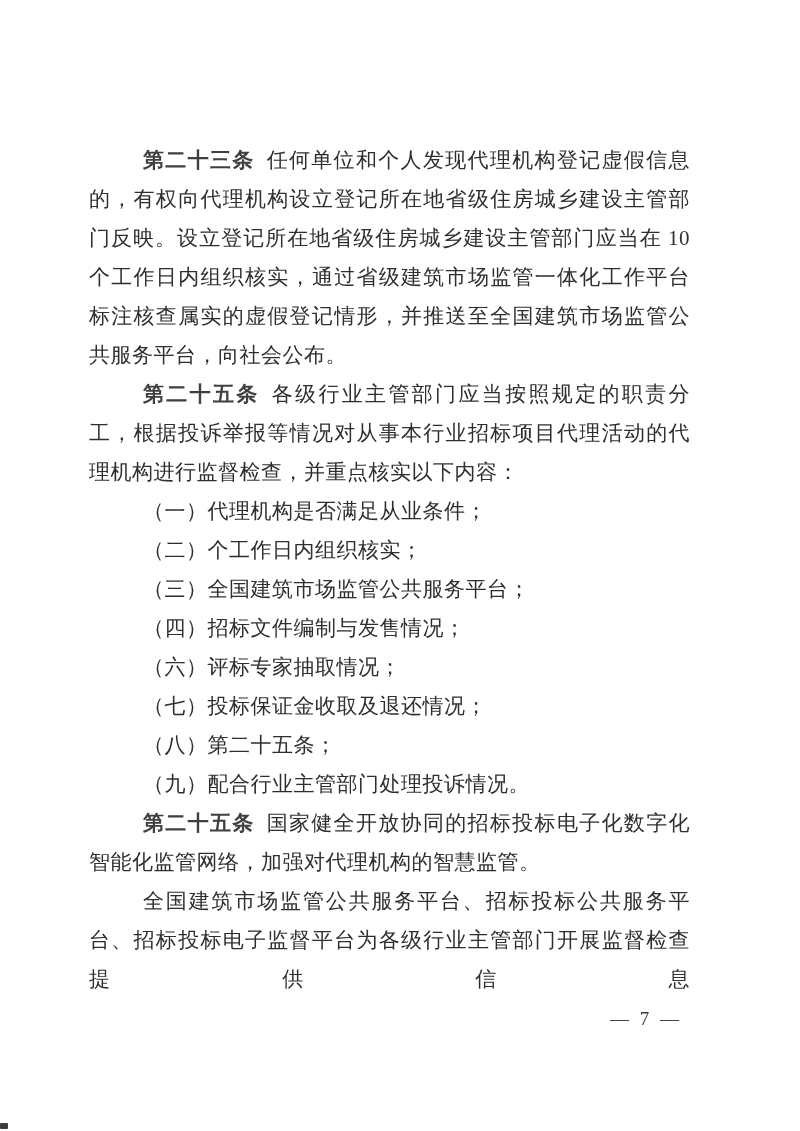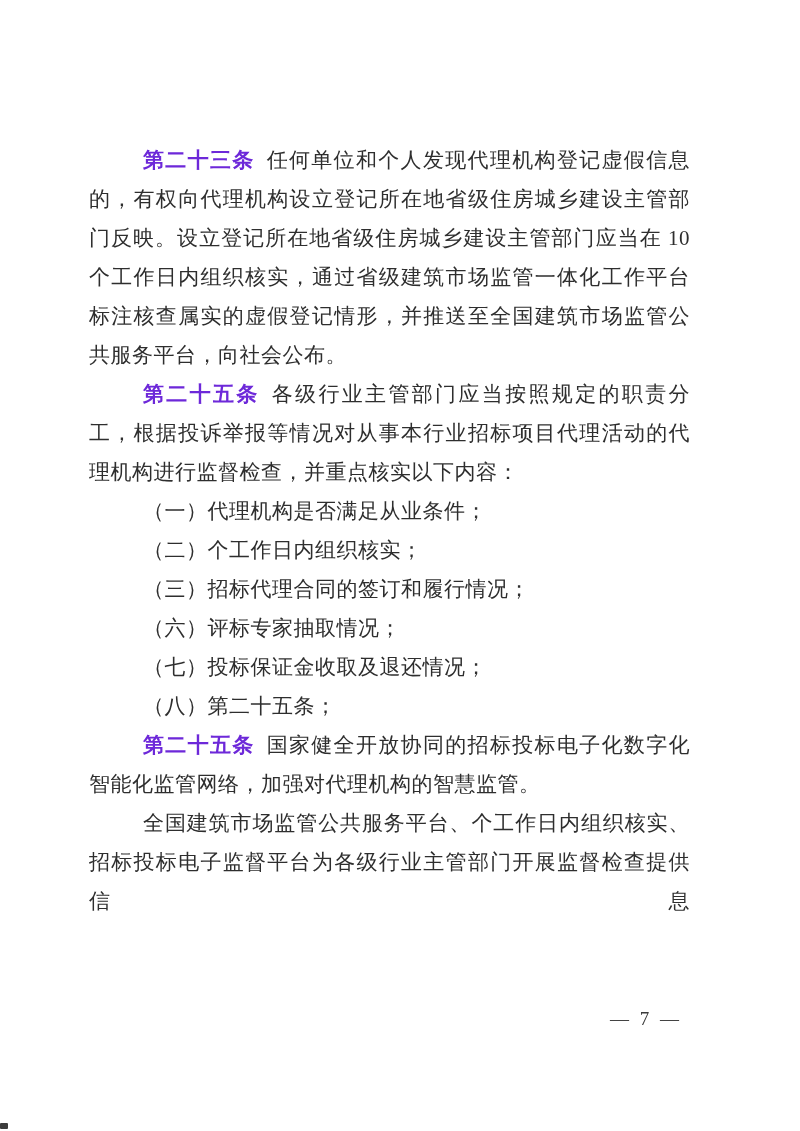--- a/index.html
+++ b/index.html
@@ -27,21 +27,21 @@
     color: #2e2e2e;
     letter-spacing: 0.5px;
   }
   .content p {
     text-indent: 54px;
     text-align: justify;
     text-justify: inter-character;
   }
   .lead {
     font-weight: 700;
-    color: #6d28d9;
+    color: #404040;
     margin-right: 12px;
   }
   .cont {
     text-align-last: justify;
   }
   .pagenum {
     position: absolute;
     top: 1006px;
     right: 118px;
     font-size: 19px;
@@ -65,27 +65,29 @@
 
 <div class="page">
   <div class="content">
 
     <p><span class="lead">第二十三条</span><span>任何单位和个人发现代理机构登记虚假信息的，有权向代理机构设立登记所在地省级住房城乡建设主管部门反映。设立登记所在地省级住房城乡建设主管部门应当在 10 个工作日内组织核实，通过省级建筑市场监管一体化工作平台标注核查属实的虚假登记情形，并推送至全国建筑市场监管公共服务平台，向社会公布。</span></p>
 
     <p><span class="lead">第二十五条</span><span>各级行业主管部门应当按照规定的职责分工，根据投诉举报等情况对从事本行业招标项目代理活动的代理机构进行监督检查，并重点核实以下内容：</span></p>
 
     <p>（一）代理机构是否满足从业条件；</p>
     <p>（二）个工作日内组织核实；</p>
-    <p>（三）招标代理合同的签订和履行情况；</p>
+    <p>（三）全国建筑市场监管公共服务平台；</p>
+    <p>（四）招标文件编制与发售情况；</p>
     <p>（六）评标专家抽取情况；</p>
     <p>（七）投标保证金收取及退还情况；</p>
     <p>（八）第二十五条；</p>
+    <p>（九）配合行业主管部门处理投诉情况。</p>
 
     <p><span class="lead">第二十五条</span><span>国家健全开放协同的招标投标电子化数字化智能化监管网络，加强对代理机构的智慧监管。</span></p>
 
-    <p class="cont">全国建筑市场监管公共服务平台、个工作日内组织核实、招标投标电子监督平台为各级行业主管部门开展监督检查提供信息</p>
+    <p class="cont">全国建筑市场监管公共服务平台、招标投标公共服务平台、招标投标电子监督平台为各级行业主管部门开展监督检查提供信息</p>
 
   </div>
 
   <div class="pagenum">— 7 —</div>
 
   <div class="corner-artifact"></div>
 </div>
 
 </body></html>

